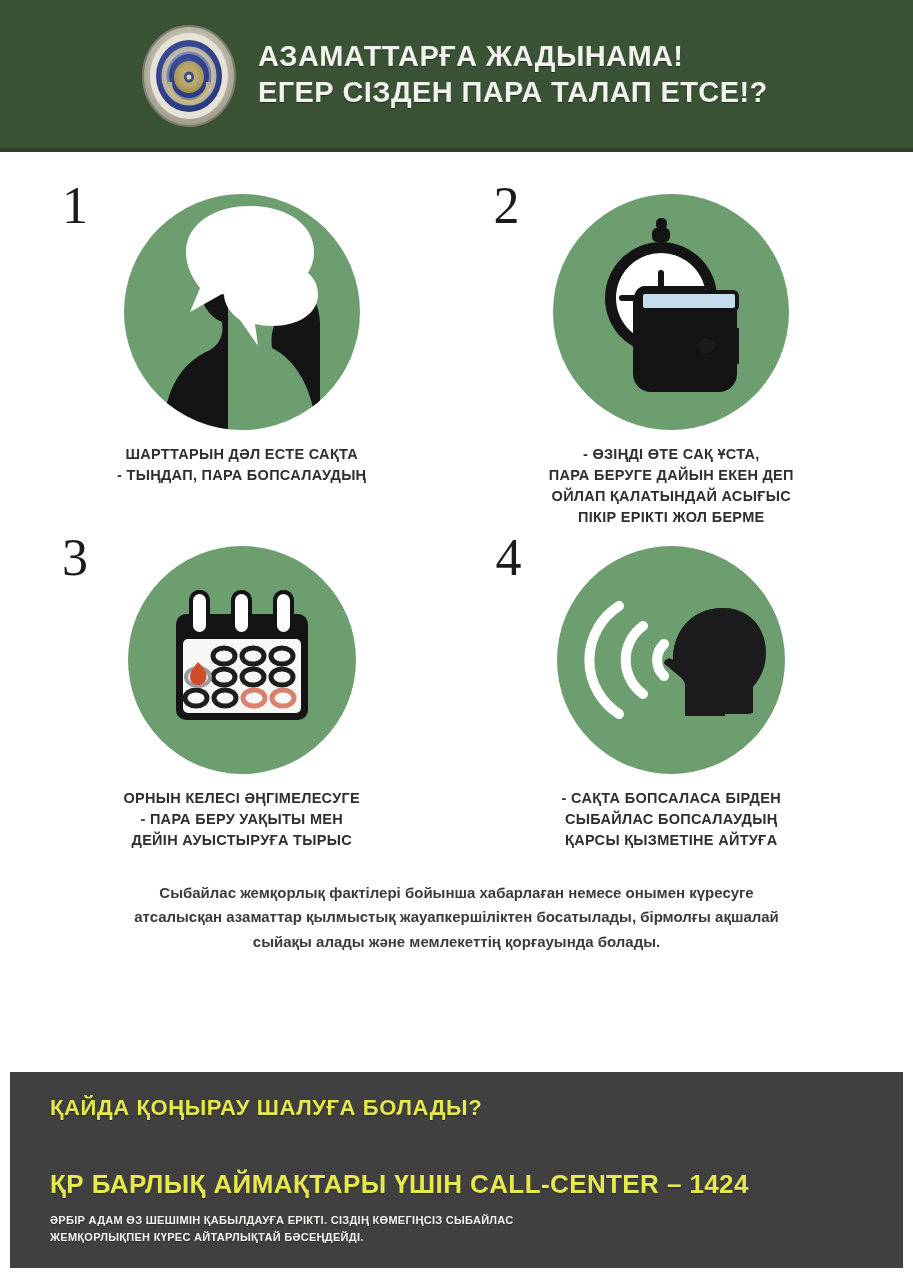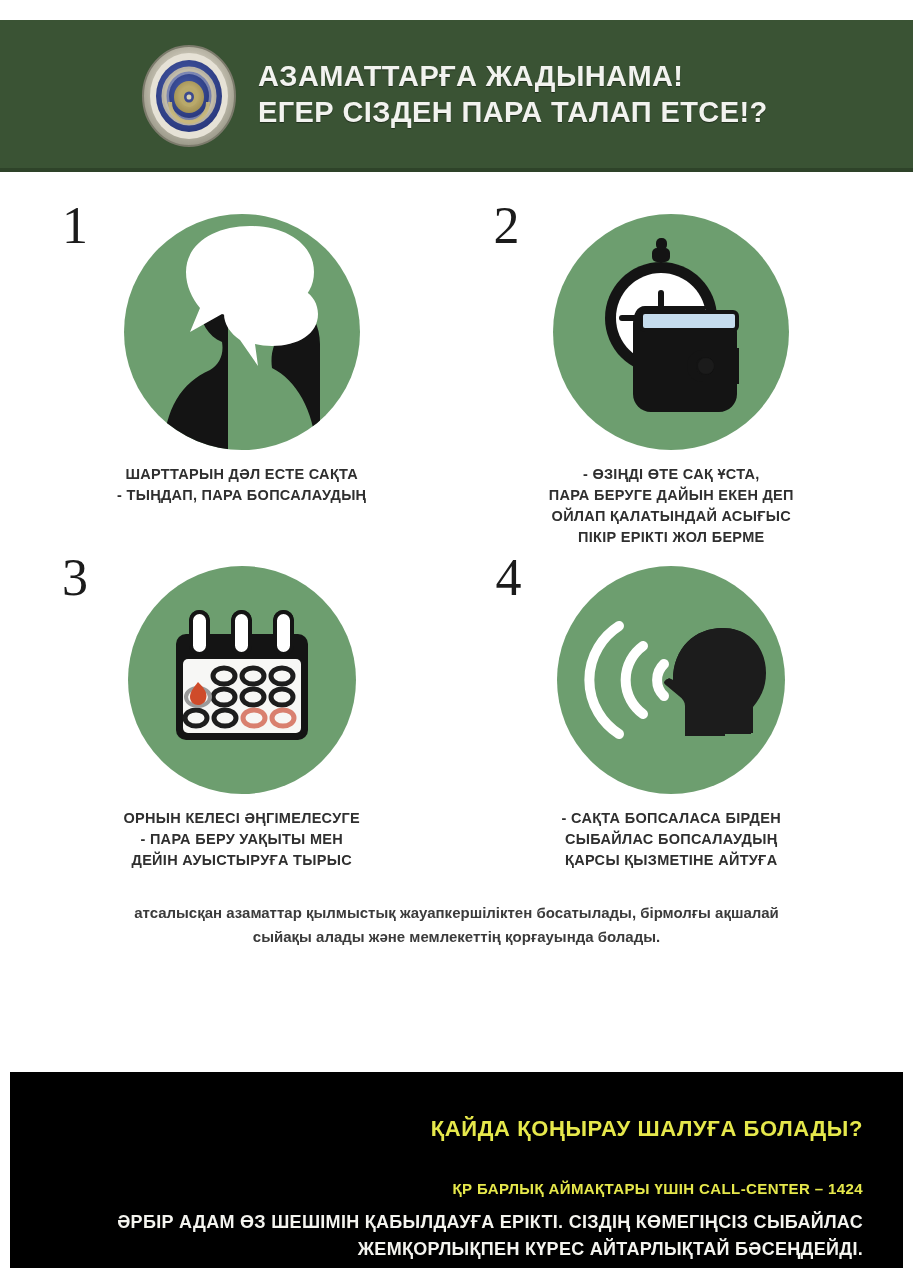--- a/index.html
+++ b/index.html
@@ -26,21 +26,20 @@
   
   .header {
     background: #3a5334;
     height: 152px;
     display: flex;
     align-items: center;
     padding-left: 140px;
     box-sizing: border-box;
     flex: 0 0 auto;
     position: relative;
-    margin-top: 20px;
   }
   .header-emblem {
     width: 98px;
     height: 104px;
     flex: 0 0 auto;
     margin-right: 20px;
     position: relative;
     filter: blur(0.4px);
   }
   .header-titles {
@@ -137,49 +136,49 @@
     max-width: 780px;
     text-align: center;
     font-weight: bold;
     font-size: 15px;
     line-height: 1.62;
     color: #3b3b3b;
   }
 
   
   .footer {
-    background: #000000;
+    background: #404040;
     flex: 0 0 auto;
     height: 196px;
     margin: 0 10px 12px 10px;
     box-sizing: border-box;
-    padding: 44px 40px 0 40px;
-    text-align: right;
+    padding: 23px 40px 0 40px;
+    text-align: left;
     position: relative;
   }
   .footer-heading {
     color: #e6e84b;
     font-weight: bold;
     font-size: 22px;
     letter-spacing: 0.6px;
     text-shadow: 0 1px 1px rgba(0,0,0,0.4);
   }
   .footer-call {
-    margin-top: 38px;
+    margin-top: 48px;
     color: #e6e84b;
     font-weight: bold;
-    font-size: 15px;
+    font-size: 26px;
     letter-spacing: 0.4px;
     text-shadow: 0 1px 1px rgba(0,0,0,0.4);
   }
   .footer-note {
     margin-top: 12px;
     color: #f4f4ef;
     font-weight: bold;
-    font-size: 18px;
+    font-size: 11px;
     line-height: 1.5;
     letter-spacing: 0.3px;
     text-shadow: 0 1px 1px rgba(0,0,0,0.35);
   }
   .footer-note div { white-space: nowrap; }
 </style>
 </head>
 <body>
 
 <div class="poster">
@@ -342,20 +341,21 @@
         <div class="caption">
           <div>- САҚТА БОПСАЛАСА БІРДЕН</div>
           <div>СЫБАЙЛАС БОПСАЛАУДЫҢ</div>
           <div>ҚАРСЫ ҚЫЗМЕТІНЕ АЙТУҒА</div>
         </div>
       </div>
 
     </div>
 
     <div class="para">
+      <div>Сыбайлас жемқорлық фактілері бойынша хабарлаған немесе онымен күресуге</div>
       <div>атсалысқан азаматтар қылмыстық жауапкершіліктен босатылады, бірмолғы ақшалай</div>
       <div>сыйақы алады және мемлекеттің қорғауында болады.</div>
     </div>
   </div>
 
   <div class="footer">
     <div class="footer-heading">ҚАЙДА ҚОҢЫРАУ ШАЛУҒА БОЛАДЫ?</div>
     <div class="footer-call">ҚР БАРЛЫҚ АЙМАҚТАРЫ ҮШІН CALL-CENTER – 1424</div>
     <div class="footer-note">
       <div>ӘРБІР АДАМ ӨЗ ШЕШІМІН ҚАБЫЛДАУҒА ЕРІКТІ. СІЗДІҢ КӨМЕГІҢСІЗ СЫБАЙЛАС</div>

